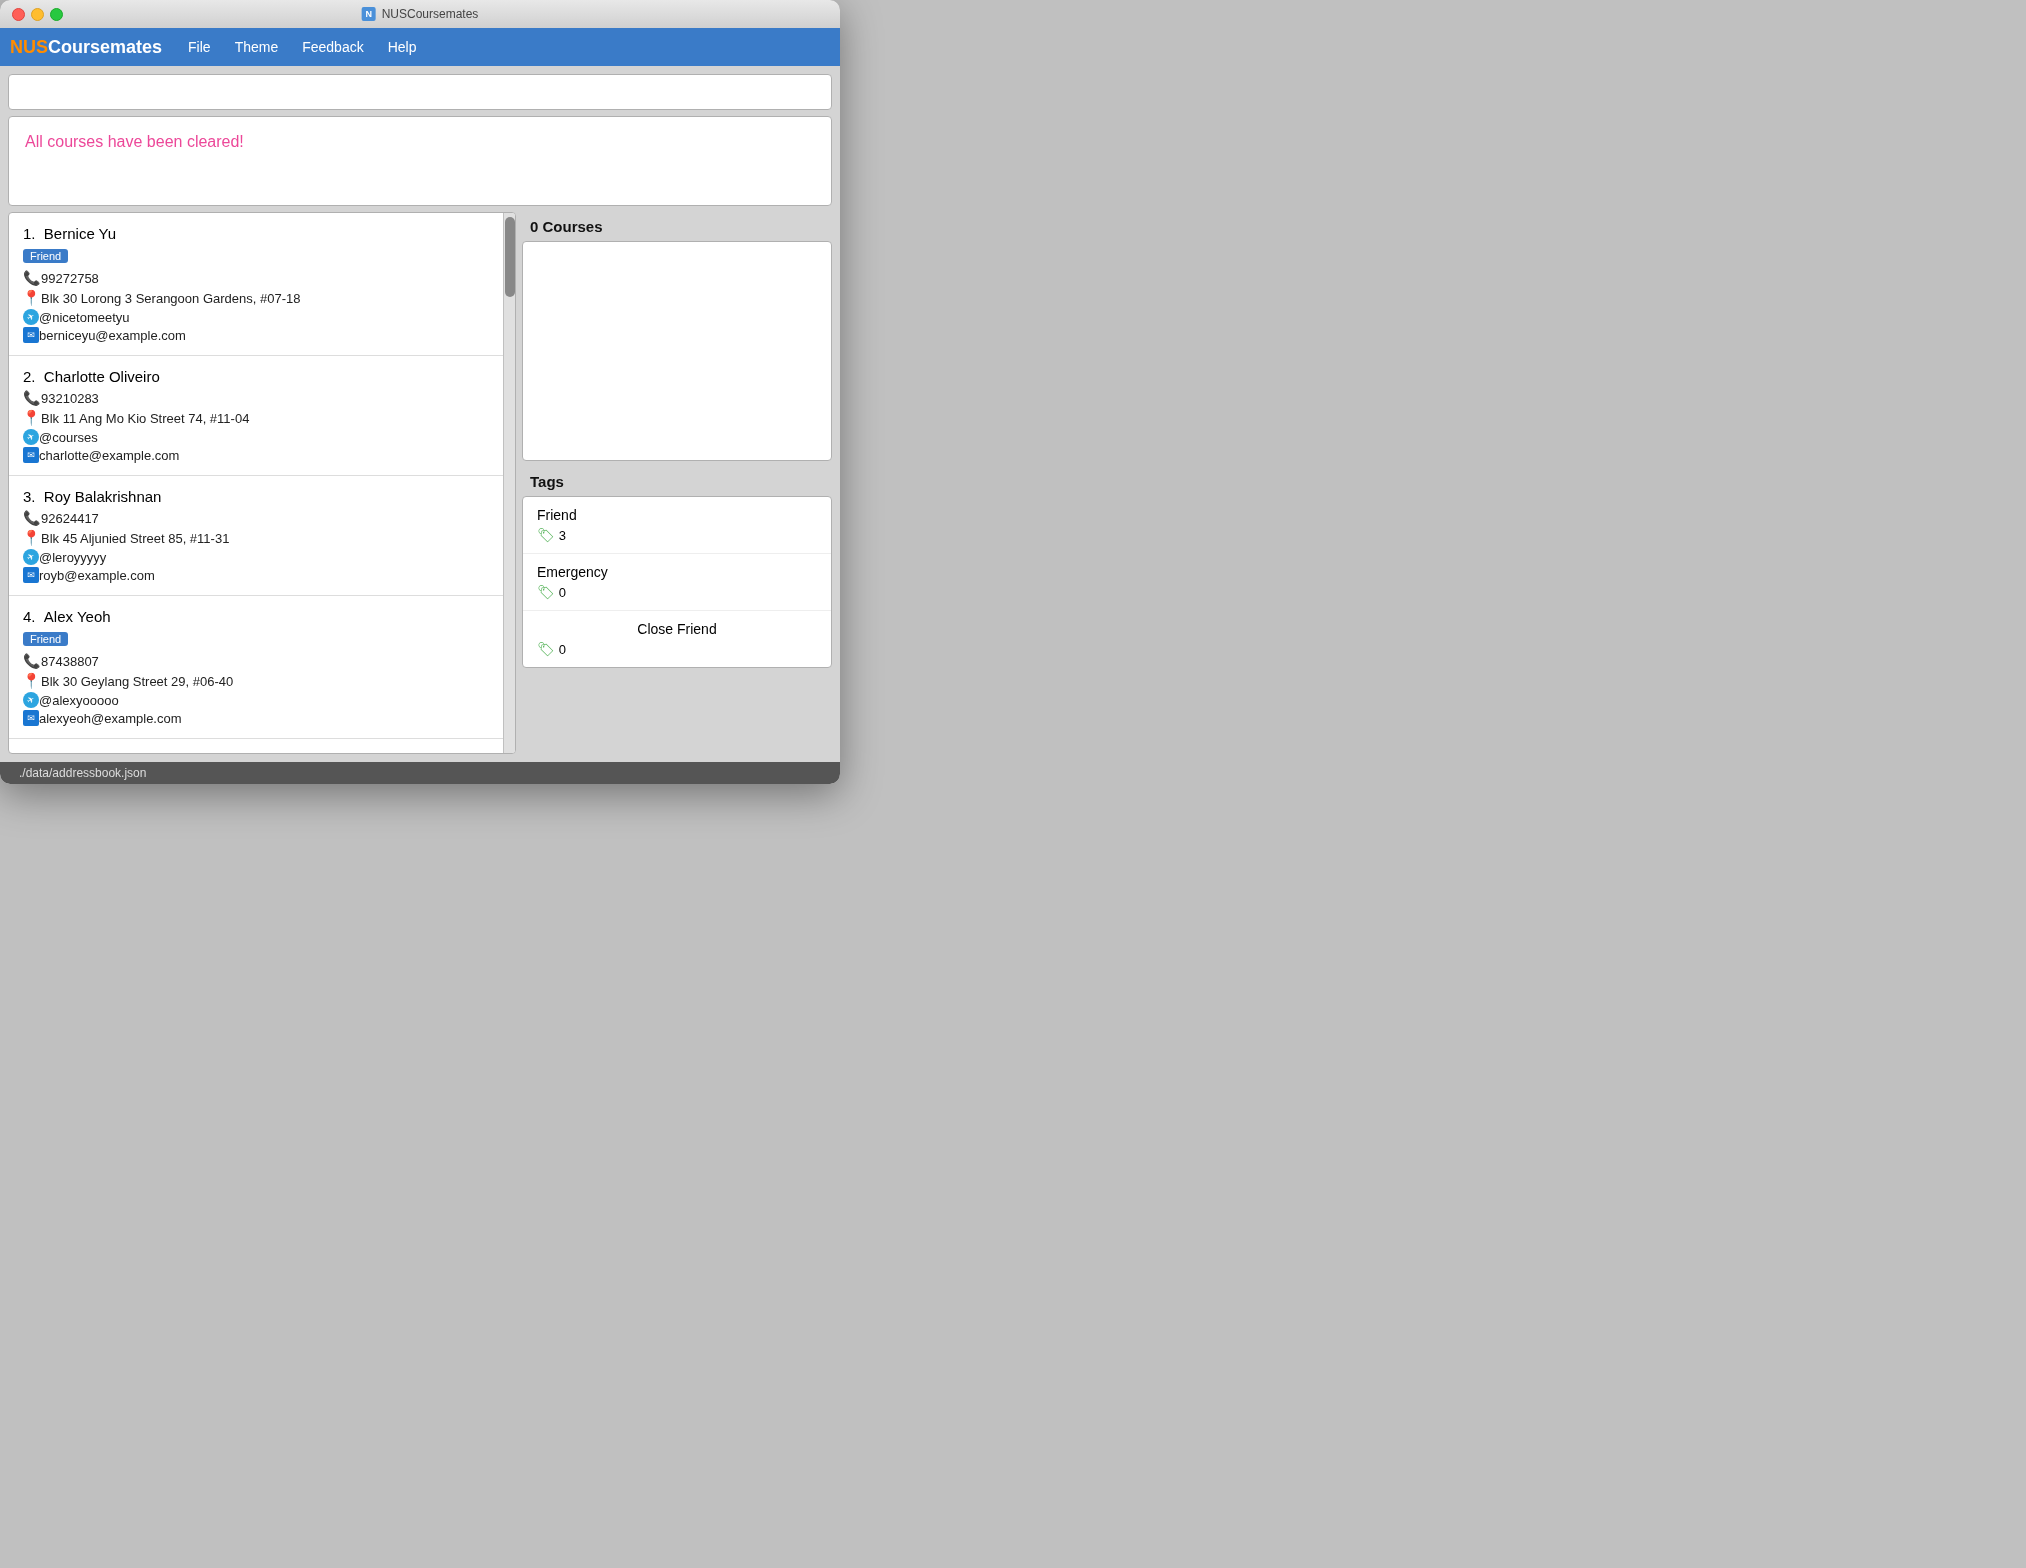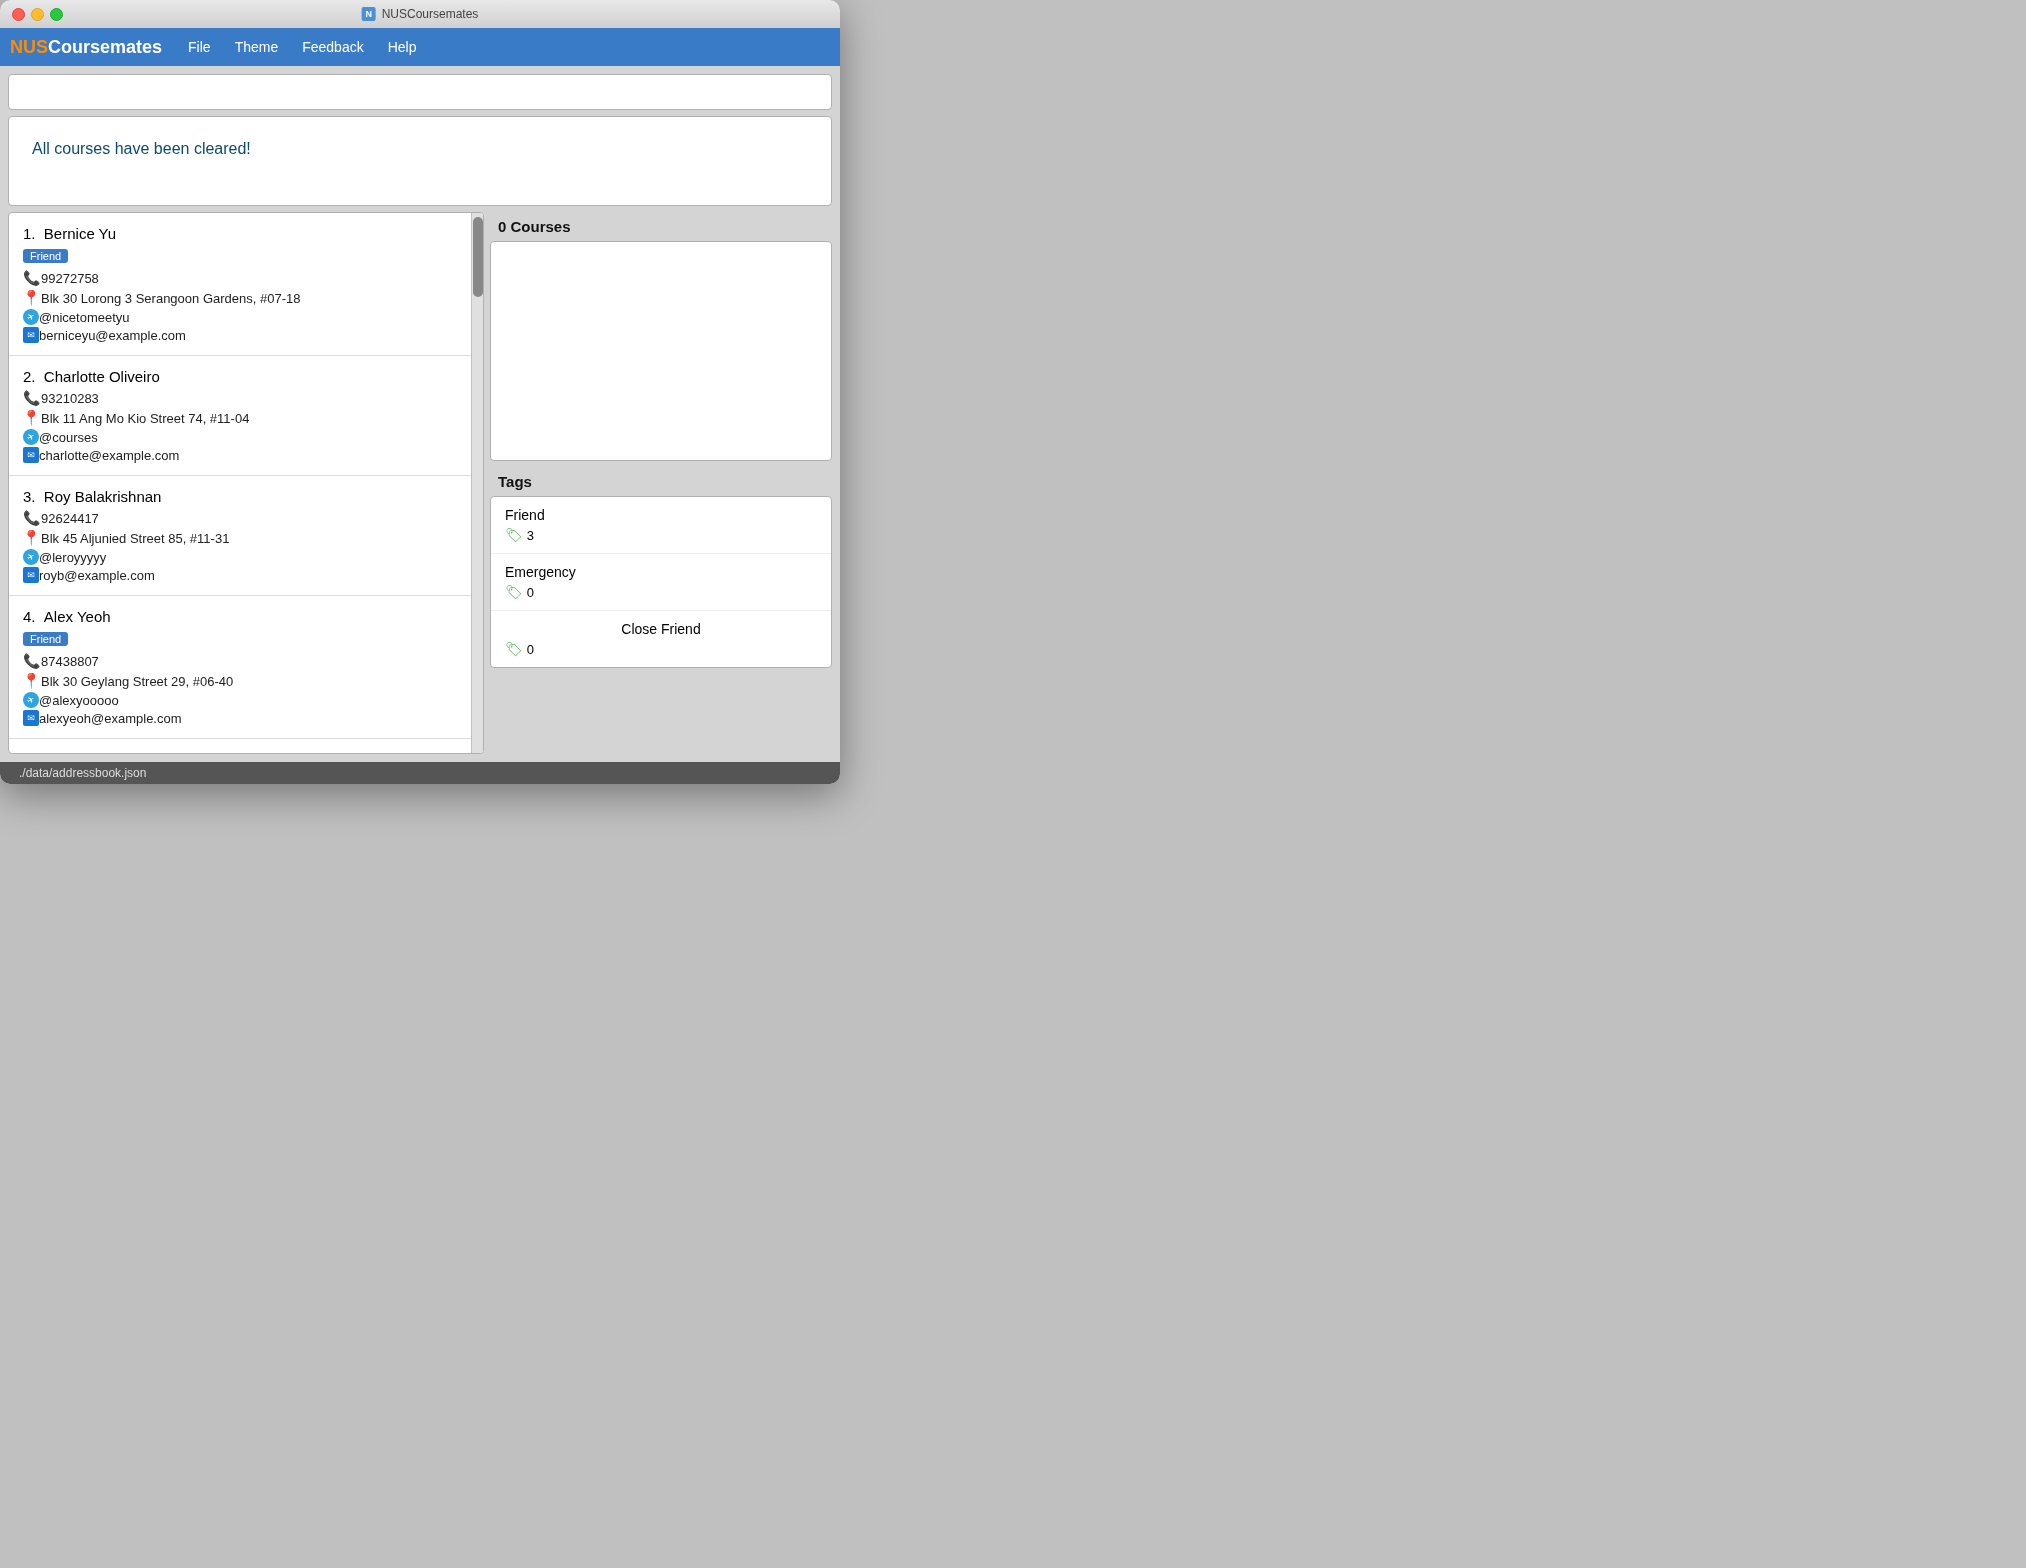--- a/index.html
+++ b/index.html
@@ -102,25 +102,25 @@
       outline: none;
       width: 100%;
       height: 36px;
     }
 
     
     .message-area {
       background: white;
       border: 1px solid #b0b0b0;
       border-radius: 4px;
-      padding: 23px;
+      padding: 16px;
       min-height: 90px;
       font-size: 16px;
       font-weight: 500;
-      color: #0c4a6e;
+      color: #ec4899;
     }
 
     
     .columns {
       display: flex;
       gap: 6px;
     }
 
     
     .students-column {
@@ -235,21 +235,21 @@
       justify-content: center;
     }
     .email-icon::after {
       content: '✉';
       color: white;
       font-size: 9px;
     }
 
     
     .right-column {
-      width: 342px;
+      width: 310px;
       display: flex;
       flex-direction: column;
       gap: 6px;
     }
     .courses-section {
       background: #d4d4d4;
     }
     .courses-box {
       background: white;
       border: 1px solid #b0b0b0;

